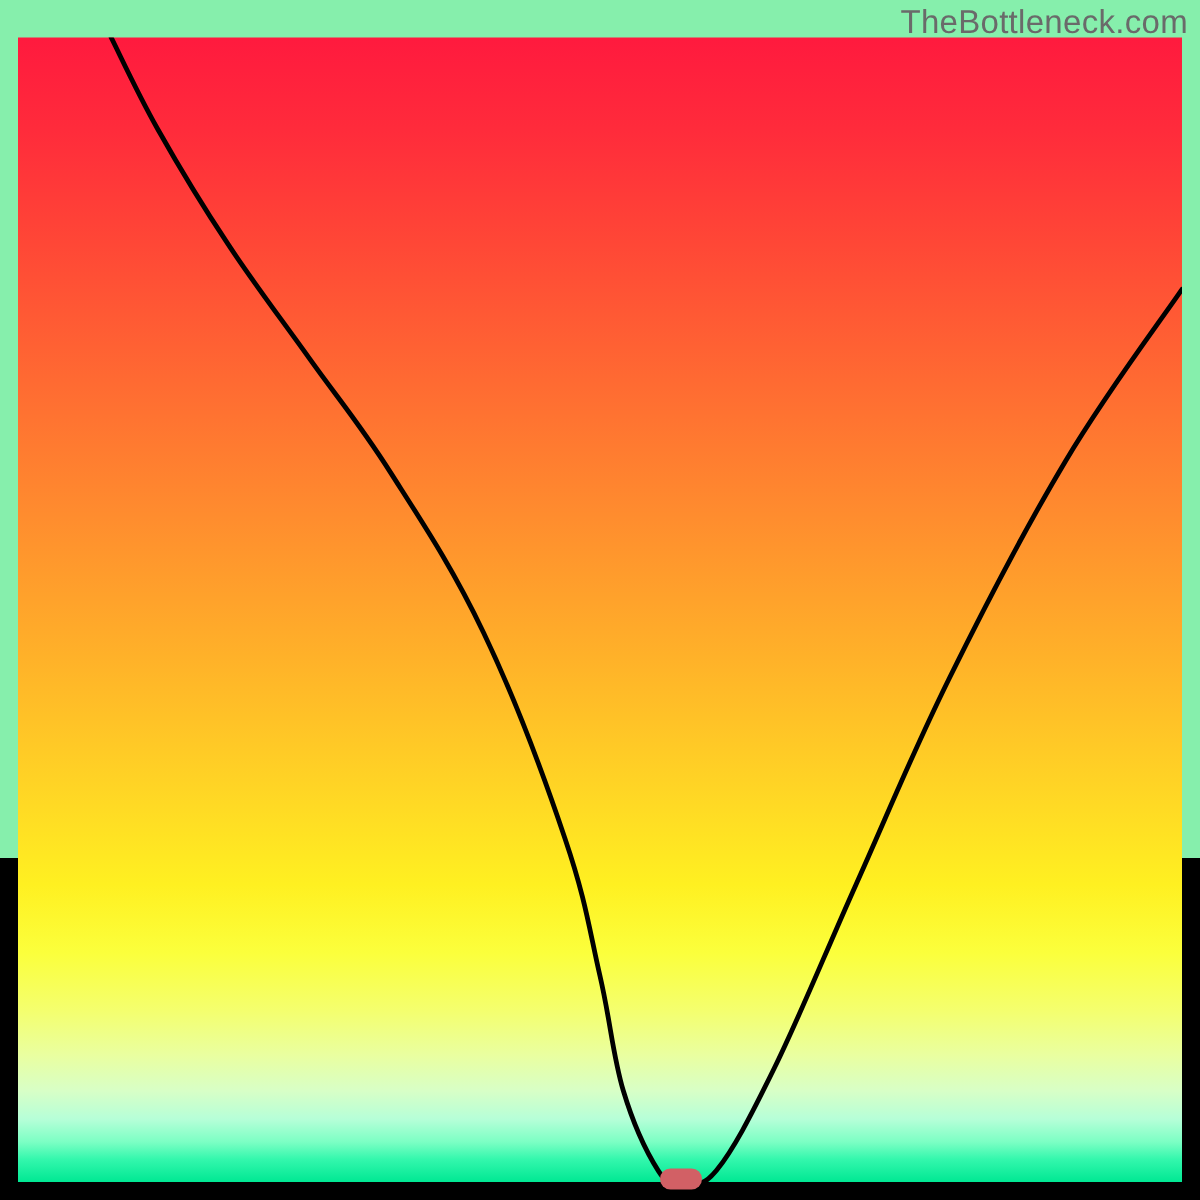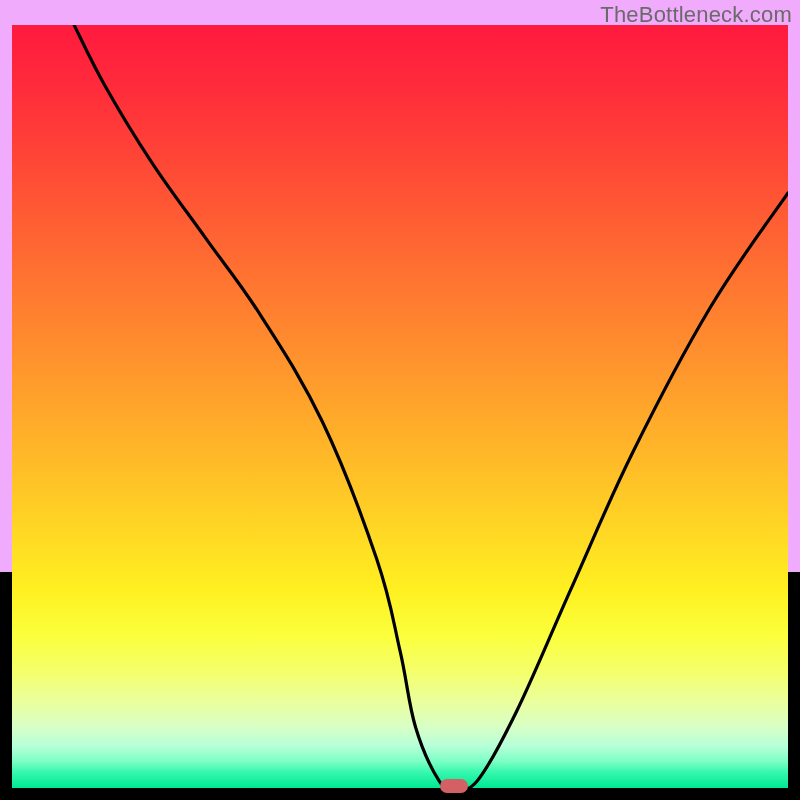--- a/index.html
+++ b/index.html
@@ -8,21 +8,21 @@
     width: 800px;
     height: 800px;
     background: #000;
     overflow: hidden;
     font-family: Arial, Helvetica, sans-serif;
   }
   .frame {
     position: relative;
     width: 800px;
     height: 572px;
-    background: #f0abfc;
+    background: #86efac;
   }
   .watermark {
     position: absolute;
     top: 2px;
     right: 8px;
     color: #6a6a6a;
     font-size: 22px;
     font-weight: 500;
     letter-spacing: 0.2px;
     z-index: 50;

